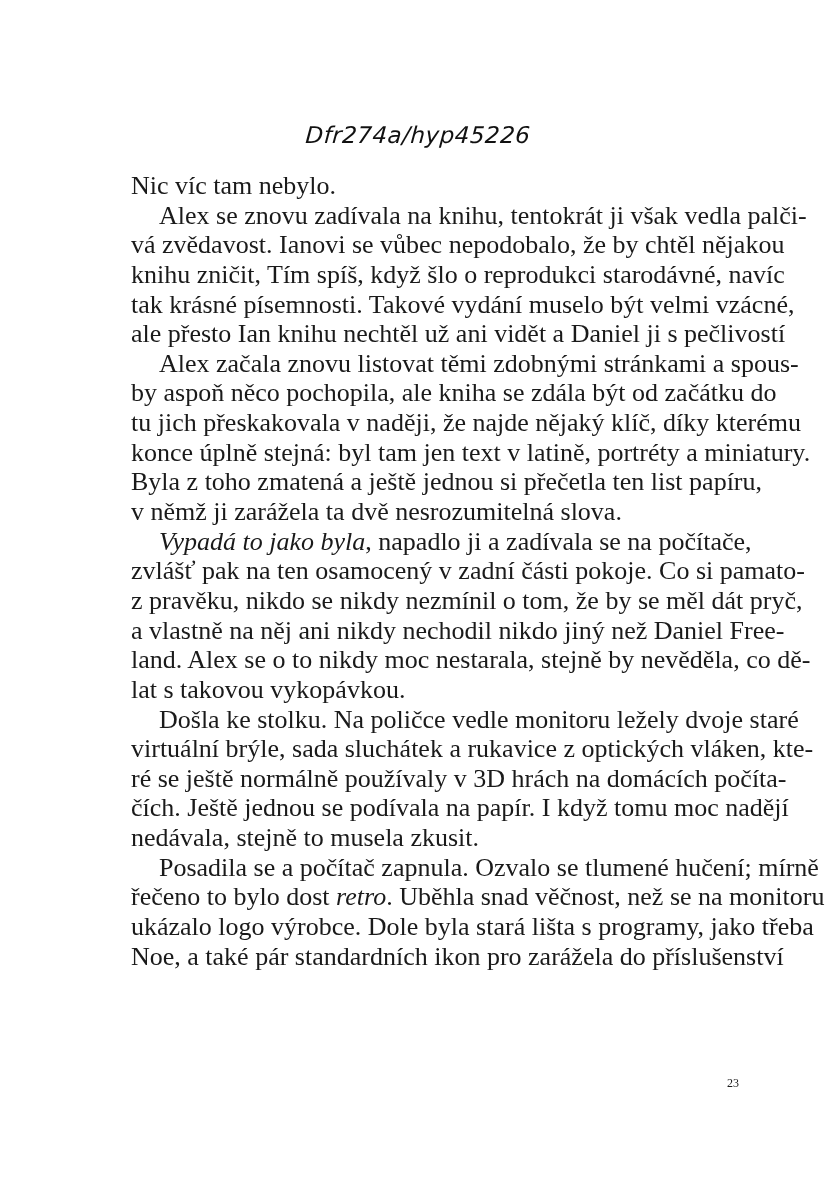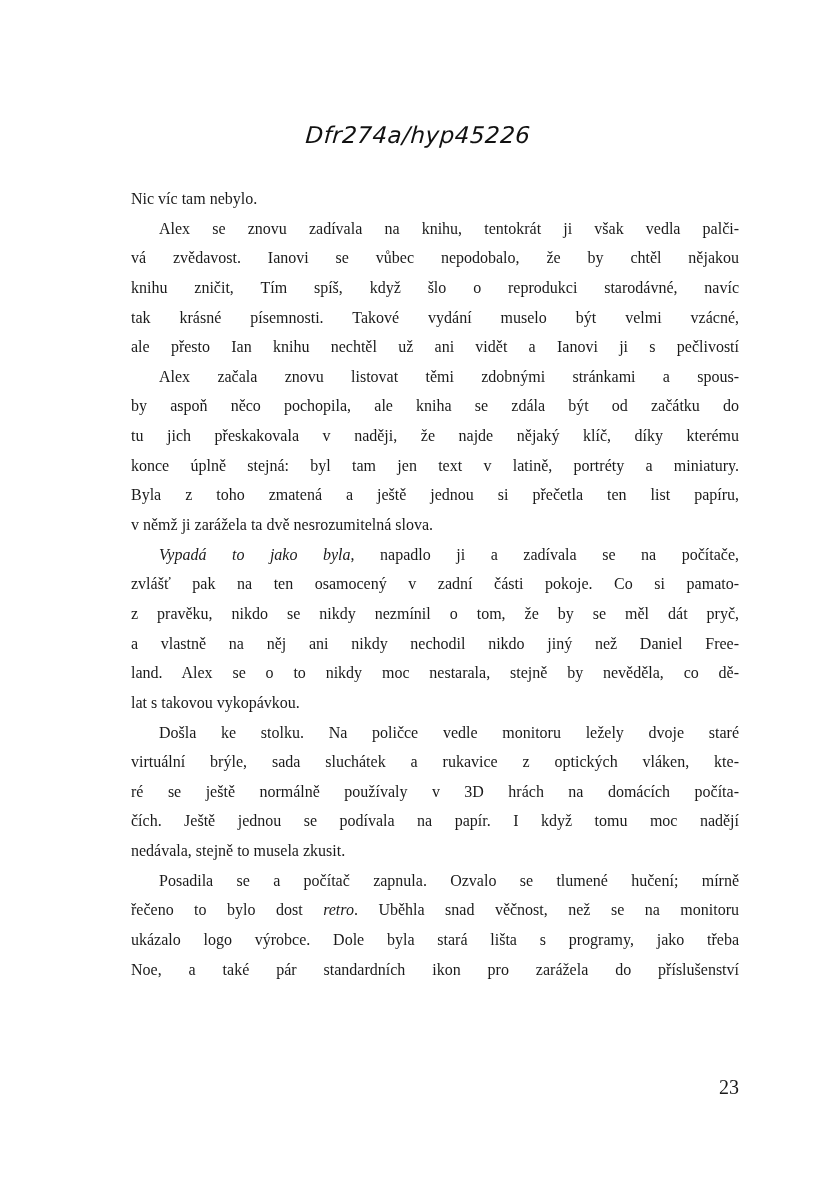--- a/index.html
+++ b/index.html
@@ -4,45 +4,45 @@
 <style>
   html, body { margin: 0; padding: 0; background: #ffffff; }
   body { width: 836px; height: 1181px; position: relative; overflow: hidden; }
   .page { position: absolute; left: 0; top: 0; width: 836px; height: 1181px; background: #fff; }
   .heading {
     position: absolute; left: 0; width: 836px; top: 122px; text-align: center;
     font-family: "DejaVu Sans", sans-serif; font-size: 23px; color: #111;
     font-style: italic; letter-spacing: 0.5px; transform: skewX(-4deg);
   }
   .body-text {
-    position: absolute; left: 131px; top: 184px; width: 608px;
-    font-family: "Liberation Serif", serif; font-size: 16px; color: #1a1a1a;
+    position: absolute; left: 131px; top: 171px; width: 608px;
+    font-family: "Liberation Serif", serif; font-size: 26px; color: #1a1a1a;
     line-height: 29.65px;
   }
   .line { display: block; white-space: nowrap; height: 29.65px; text-align: justify; text-align-last: justify; }
   .line.last { text-align-last: left; }
   .line.indent { padding-left: 28px; }
   .line em { font-style: italic; }
   .page-number {
     position: absolute; right: 97px; top: 1076px;
-    font-family: "Liberation Serif", serif; font-size: 20px; color: #1a1a1a;
+    font-family: "Liberation Serif", serif; font-size: 12px; color: #1a1a1a;
   }
 </style>
 </head>
 <body>
 
 <div class="page">
   <div class="heading">Dfr274a/hyp45226</div>
   <div class="body-text" id="body-text">
       <span class="line last"><span>Nic víc tam nebylo.</span></span>
       <span class="line indent"><span>Alex se znovu zadívala na knihu, tentokrát ji však vedla palči-</span></span>
       <span class="line"><span>vá zvědavost. Ianovi se vůbec nepodobalo, že by chtěl nějakou</span></span>
       <span class="line"><span>knihu zničit, Tím spíš, když šlo o reprodukci starodávné, navíc</span></span>
       <span class="line"><span>tak krásné písemnosti. Takové vydání muselo být velmi vzácné,</span></span>
-      <span class="line"><span>ale přesto Ian knihu nechtěl už ani vidět a Ianovi ji s pečlivostí</span></span>
+      <span class="line"><span>ale přesto Ian knihu nechtěl už ani vidět a Daniel ji s pečlivostí</span></span>
       <span class="line indent"><span>Alex začala znovu listovat těmi zdobnými stránkami a spous-</span></span>
       <span class="line"><span>by aspoň něco pochopila, ale kniha se zdála být od začátku do</span></span>
       <span class="line"><span>tu jich přeskakovala v naději, že najde nějaký klíč, díky kterému</span></span>
       <span class="line"><span>konce úplně stejná: byl tam jen text v latině, portréty a miniatury.</span></span>
       <span class="line"><span>Byla z toho zmatená a ještě jednou si přečetla ten list papíru,</span></span>
       <span class="line last"><span>v němž ji zarážela ta dvě nesrozumitelná slova.</span></span>
       <span class="line indent"><em>Vypadá to jako byla</em><span>, napadlo ji a zadívala se na počítače,</span></span>
       <span class="line"><span>zvlášť pak na ten osamocený v zadní části pokoje. Co si pamato-</span></span>
       <span class="line"><span>z pravěku, nikdo se nikdy nezmínil o tom, že by se měl dát pryč,</span></span>
       <span class="line"><span>a vlastně na něj ani nikdy nechodil nikdo jiný než Daniel Free-</span></span>

